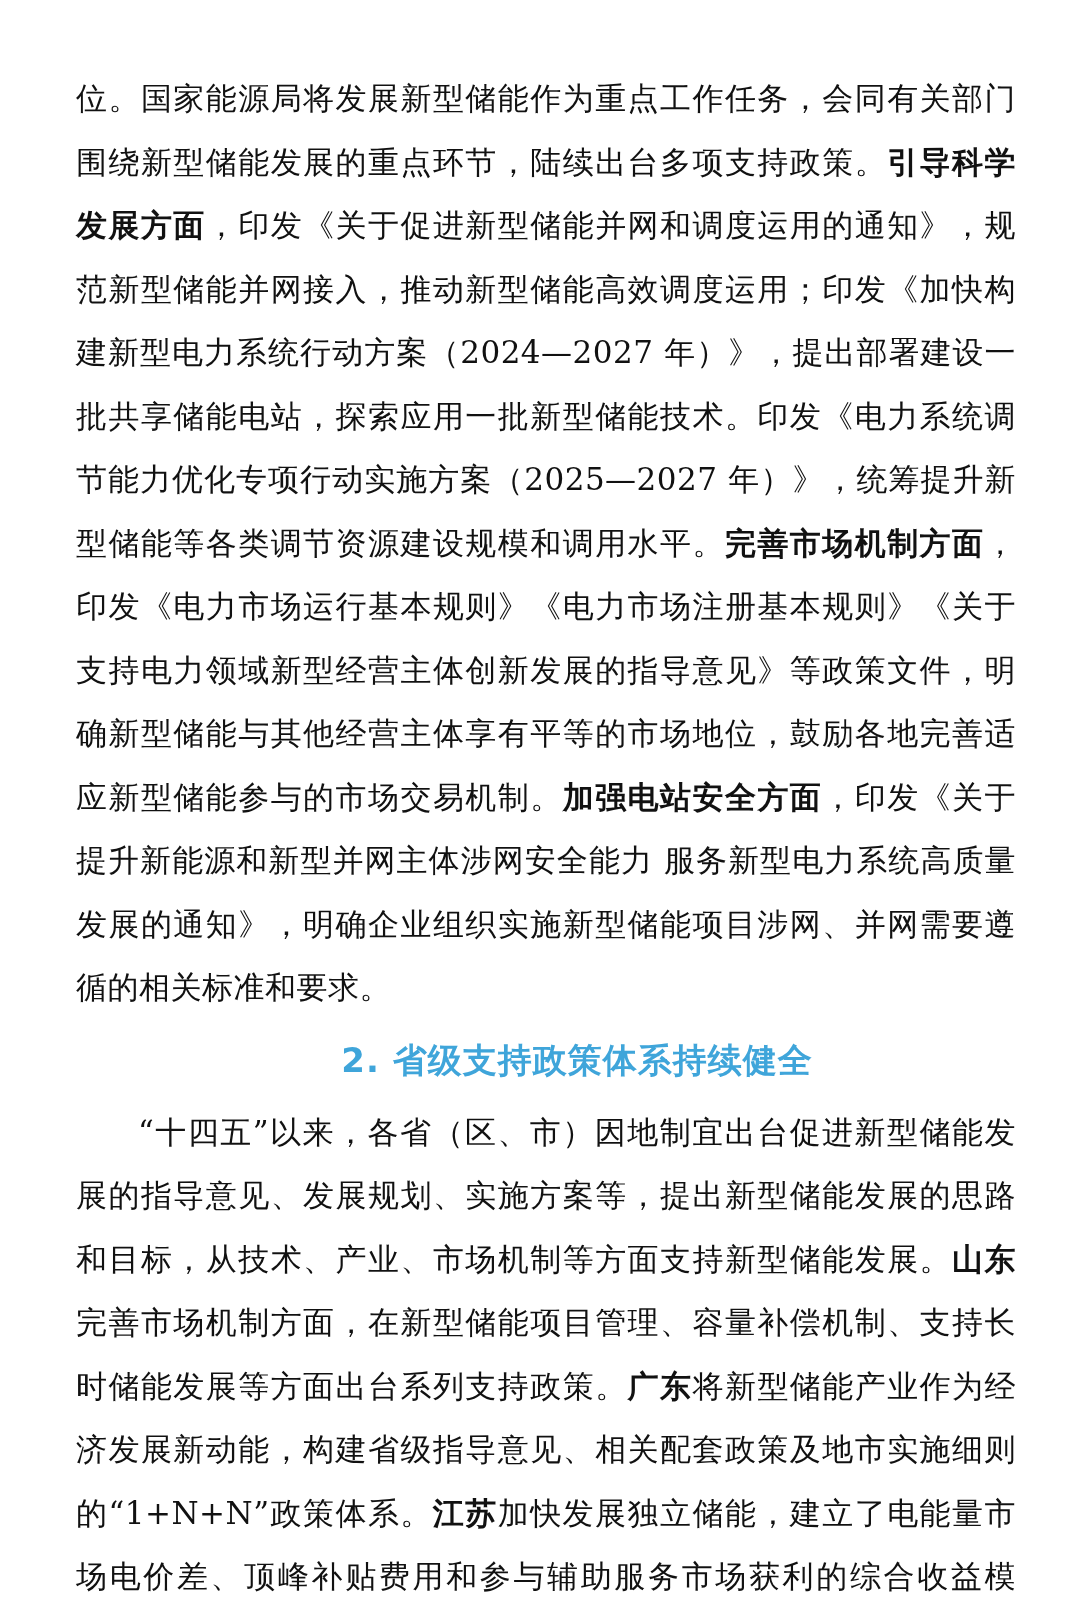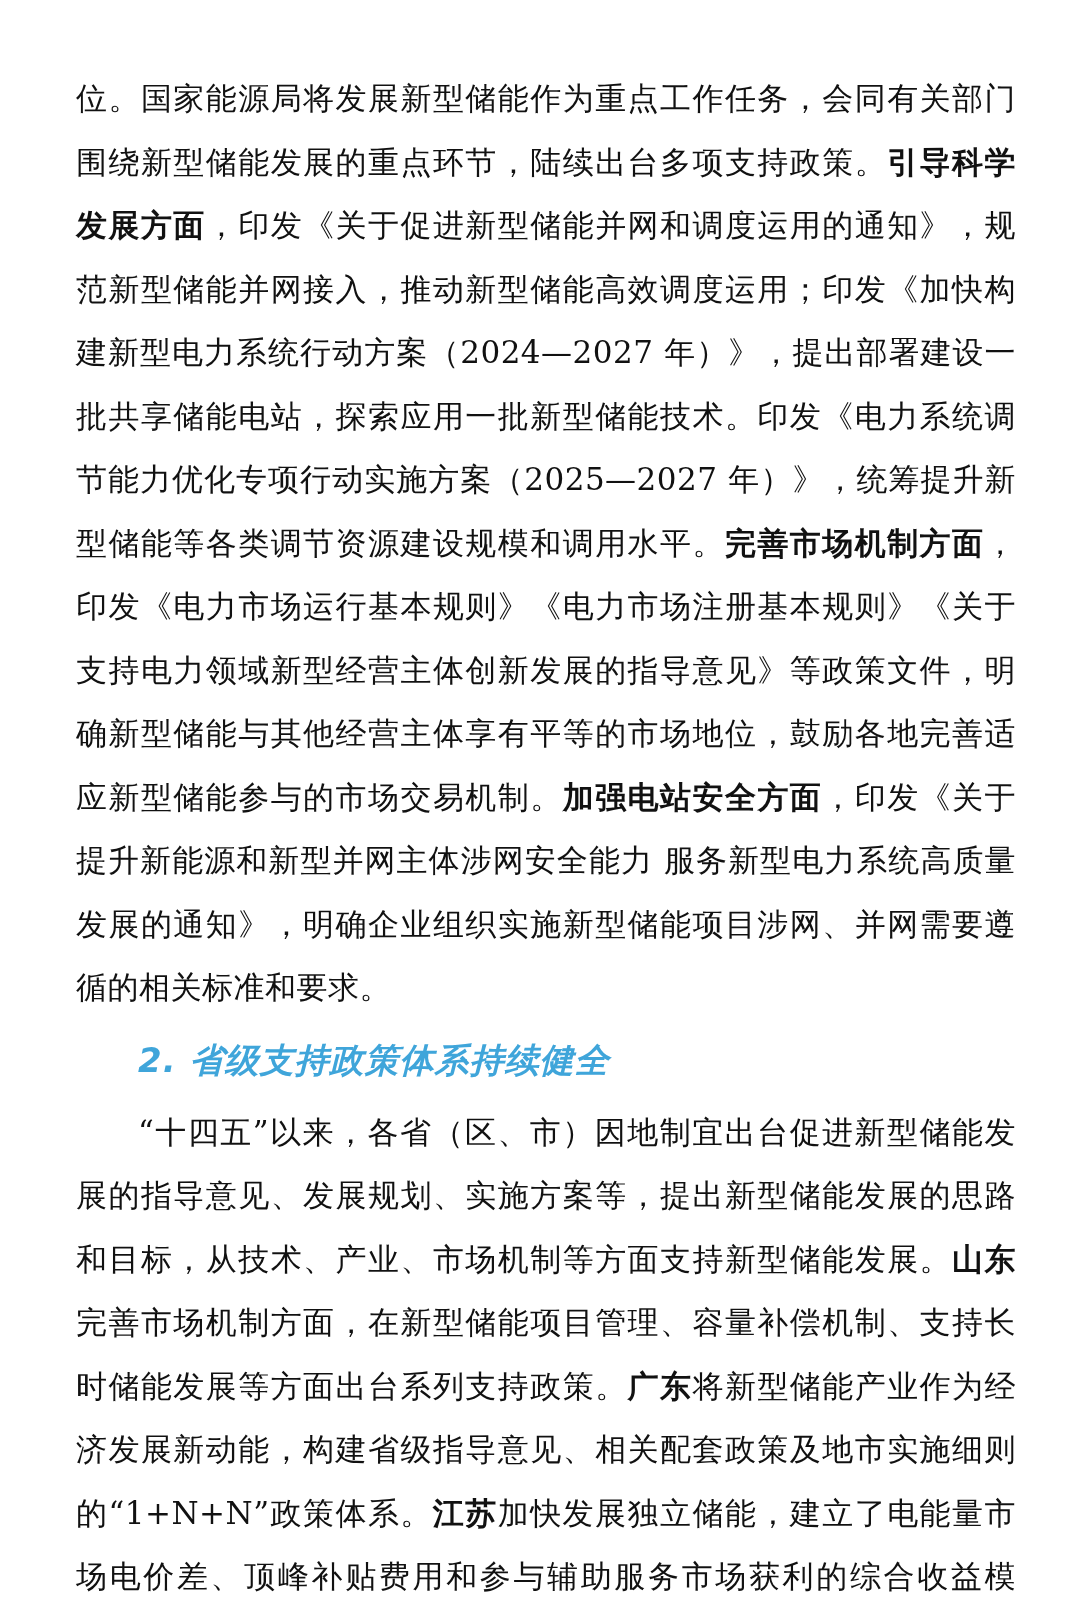--- a/index.html
+++ b/index.html
@@ -39,23 +39,22 @@
     text-indent: 2em;
   }
   .section-heading {
     margin: 9px 0 9px 0;
     padding-left: 62px;
     font-family: "DejaVu Sans", "Liberation Sans", sans-serif;
     font-weight: 700;
     font-size: 34px;
     line-height: 63px;
     color: var(--accent, #3fa5da);
-    text-align: left;
+    text-align: center;
     letter-spacing: 1px;
-    font-style: italic;
   }
 </style>
 </head>
 <body>
 
 <div class="page">
   <div class="content">
     <p class="para"><span>位。国家能源局将发展新型储能作为重点工作任务，会同有关部门围绕新型储能发展的重点环节，陆续出台多项支持政策。</span><span class="bold">引导科学发展方面</span><span>，印发《关于促进新型储能并网和调度运用的通知》，规范新型储能并网接入，推动新型储能高效调度运用；印发《加快构建新型电力系统行动方案（2024—2027 年）》，提出部署建设一批共享储能电站，探索应用一批新型储能技术。印发《电力系统调节能力优化专项行动实施方案（2025—2027 年）》，统筹提升新型储能等各类调节资源建设规模和调用水平。</span><span class="bold">完善市场机制方面</span><span>，印发《电力市场运行基本规则》《电力市场注册基本规则》《关于支持电力领域新型经营主体创新发展的指导意见》等政策文件，明确新型储能与其他经营主体享有平等的市场地位，鼓励各地完善适应新型储能参与的市场交易机制。</span><span class="bold">加强电站安全方面</span><span>，印发《关于提升新能源和新型并网主体涉网安全能力 服务新型电力系统高质量发展的通知》，明确企业组织实施新型储能项目涉网、并网需要遵循的相关标准和要求。</span></p>
     <h2 class="section-heading">2. 省级支持政策体系持续健全</h2>
     <p class="para indented"><span>“十四五”以来，各省（区、市）因地制宜出台促进新型储能发展的指导意见、发展规划、实施方案等，提出新型储能发展的思路和目标，从技术、产业、市场机制等方面支持新型储能发展。</span><span class="bold">山东</span><span>完善市场机制方面，在新型储能项目管理、容量补偿机制、支持长时储能发展等方面出台系列支持政策。</span><span class="bold">广东</span><span>将新型储能产业作为经济发展新动能，构建省级指导意见、相关配套政策及地市实施细则的“1+N+N”政策体系。</span><span class="bold">江苏</span><span>加快发展独立储能，建立了电能量市场电价差、顶峰补贴费用和参与辅助服务市场获利的综合收益模式。</span></p>

